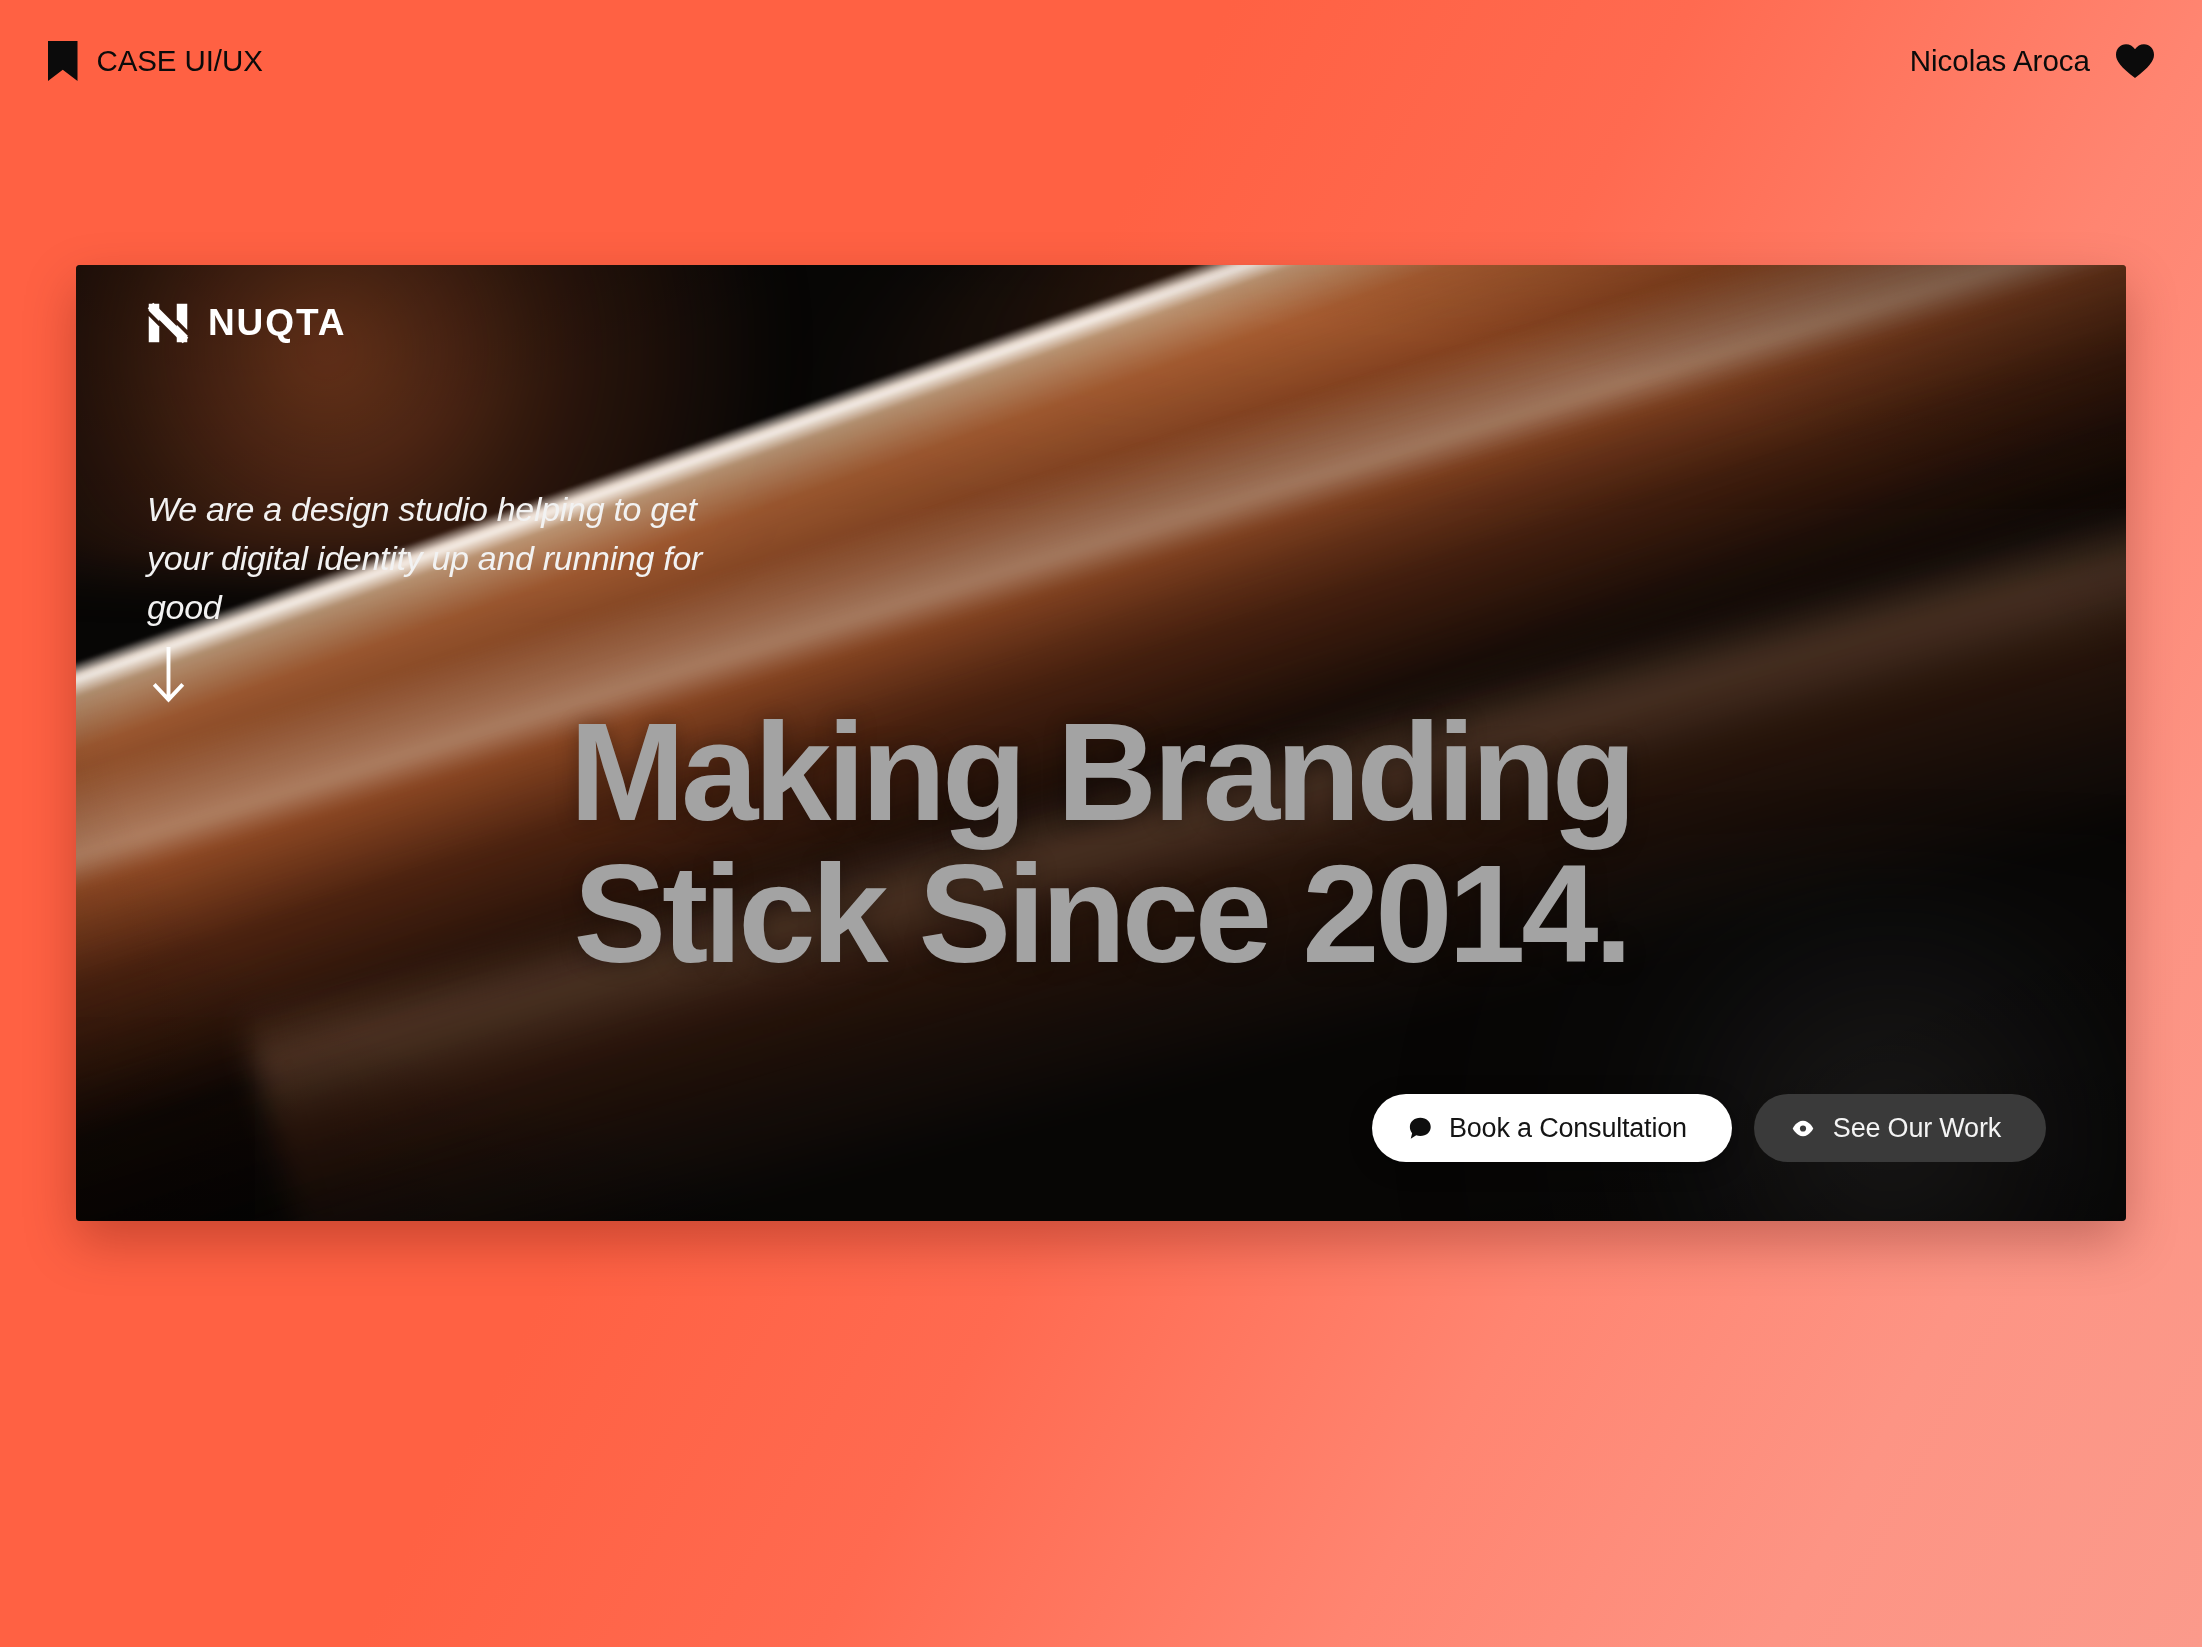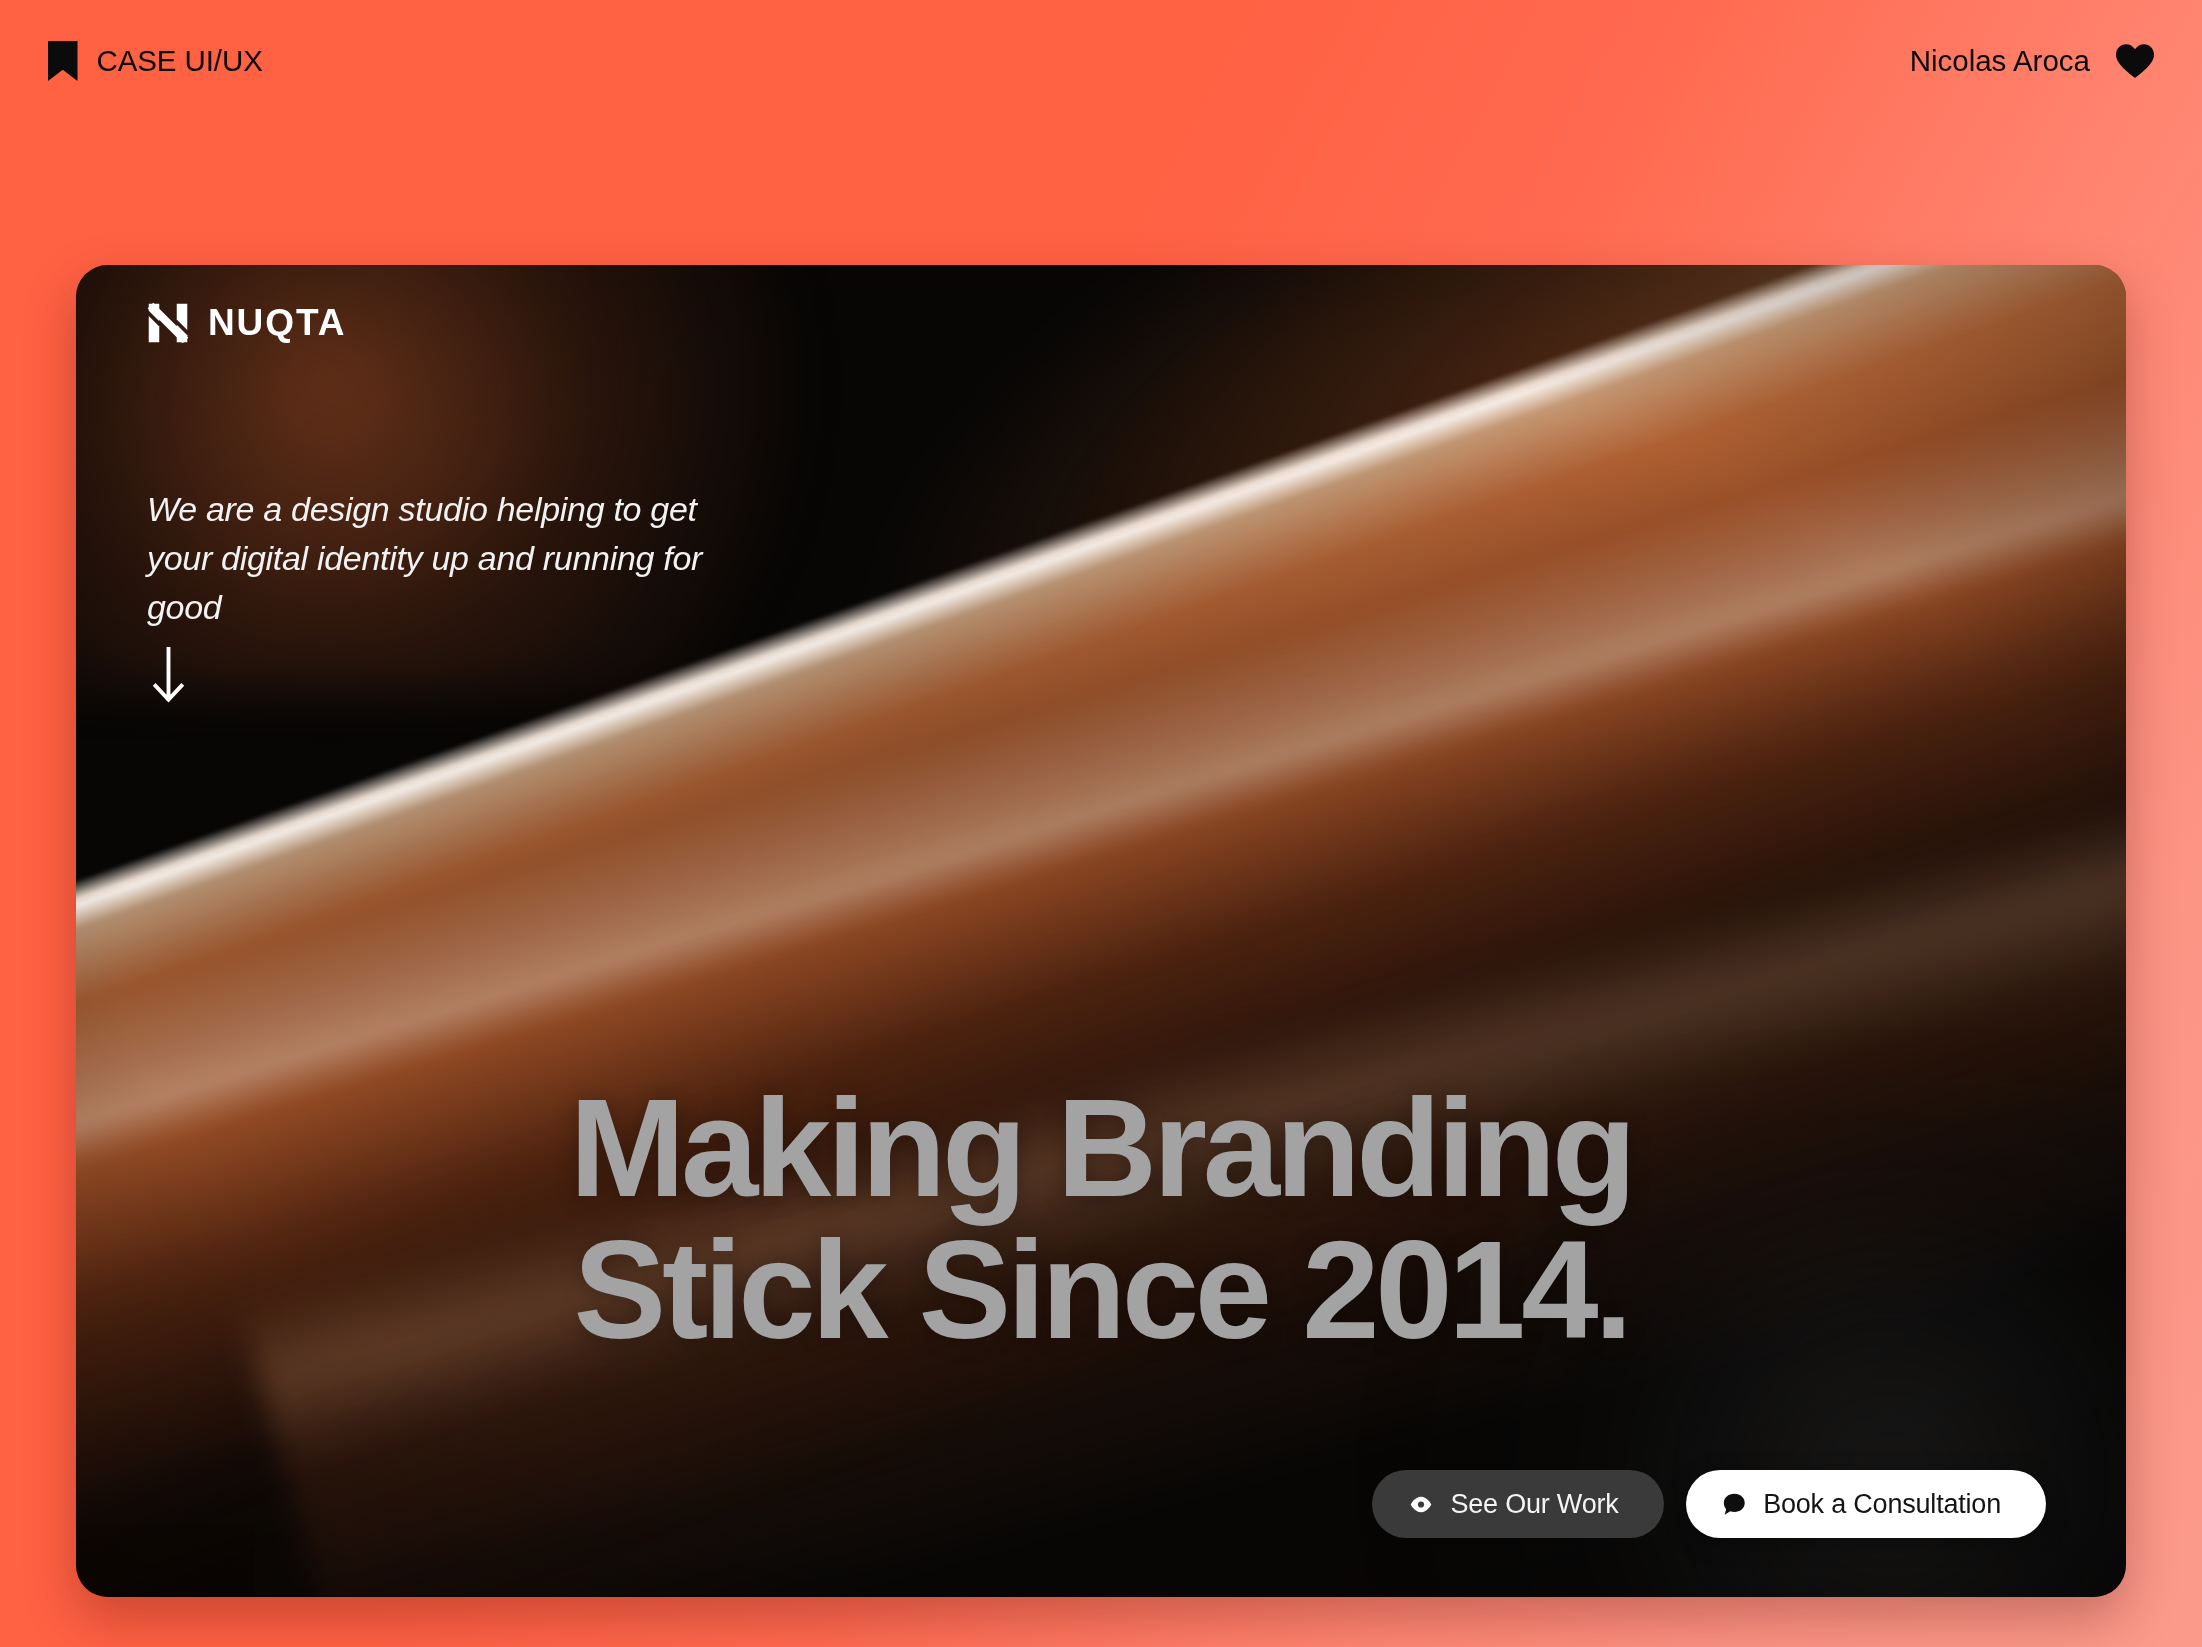--- a/index.html
+++ b/index.html
@@ -39,22 +39,22 @@
   .author-name {
     font-size:29.5px; color:#0b0b0b; font-weight:400;
     white-space:nowrap;
   }
   .heart-icon { width:38px; height:35px; display:block; }
 
   
   #hero-card {
     position:absolute;
     left:76px; top:265px;
-    width:2050px; height:1332px;
-    border-radius:32px;
+    width:2050px; height:956px;
+    border-radius:4px;
     overflow:hidden;
     background:#070605;
     box-shadow:0 21px 52px rgba(60,0,0,0.28);
     padding-left:44px;
   }
 
   
   .streak-wrap { position:absolute; inset:0; overflow:hidden; }
 
   .band-main {
@@ -276,36 +276,36 @@
       </svg>
     </span>
 
     <h1 class="headline">
       <span class="hl-line">Making Branding</span>
       <span class="hl-line">Stick Since 2014.</span>
     </h1>
 
     <div class="cta-row">
 
+      <button class="btn btn-primary">
+        <span>
+          <svg class="bicon" width="22.6" height="22.6" viewBox="0 0 26 26" xmlns="http://www.w3.org/2000/svg">
+            <path d="M13 1 C20 1 25 5.6 25 11.4 C25 17.2 20 21.8 13 21.8 C11.3 21.8 9.7 21.5 8.3 21.1 L2 25 L3.6 18.6 C1.9 16.6 1 14.1 1 11.4 C1 5.6 6 1 13 1 Z" fill="#0e0e0e"></path>
+          </svg>
+        </span>
+        <span>Book a Consultation</span>
+      </button>
+
       <button class="btn btn-secondary">
         <span>
           <svg class="bicon" width="24" height="19" viewBox="0 0 28 22" xmlns="http://www.w3.org/2000/svg">
             <path d="M14 2 C21.5 2 26 11 26 11 C26 11 21.5 20 14 20 C6.5 20 2 11 2 11 C2 11 6.5 2 14 2 Z" fill="#ffffff"></path>
             <circle cx="14" cy="11" r="3.6" fill="#3a3a3a"></circle>
           </svg>
         </span>
         <span>See Our Work</span>
       </button>
 
-      <button class="btn btn-primary">
-        <span>
-          <svg class="bicon" width="22.6" height="22.6" viewBox="0 0 26 26" xmlns="http://www.w3.org/2000/svg">
-            <path d="M13 1 C20 1 25 5.6 25 11.4 C25 17.2 20 21.8 13 21.8 C11.3 21.8 9.7 21.5 8.3 21.1 L2 25 L3.6 18.6 C1.9 16.6 1 14.1 1 11.4 C1 5.6 6 1 13 1 Z" fill="#0e0e0e"></path>
-          </svg>
-        </span>
-        <span>Book a Consultation</span>
-      </button>
-
     </div>
 
   </div>
 </div>
 
 
 </body></html>

